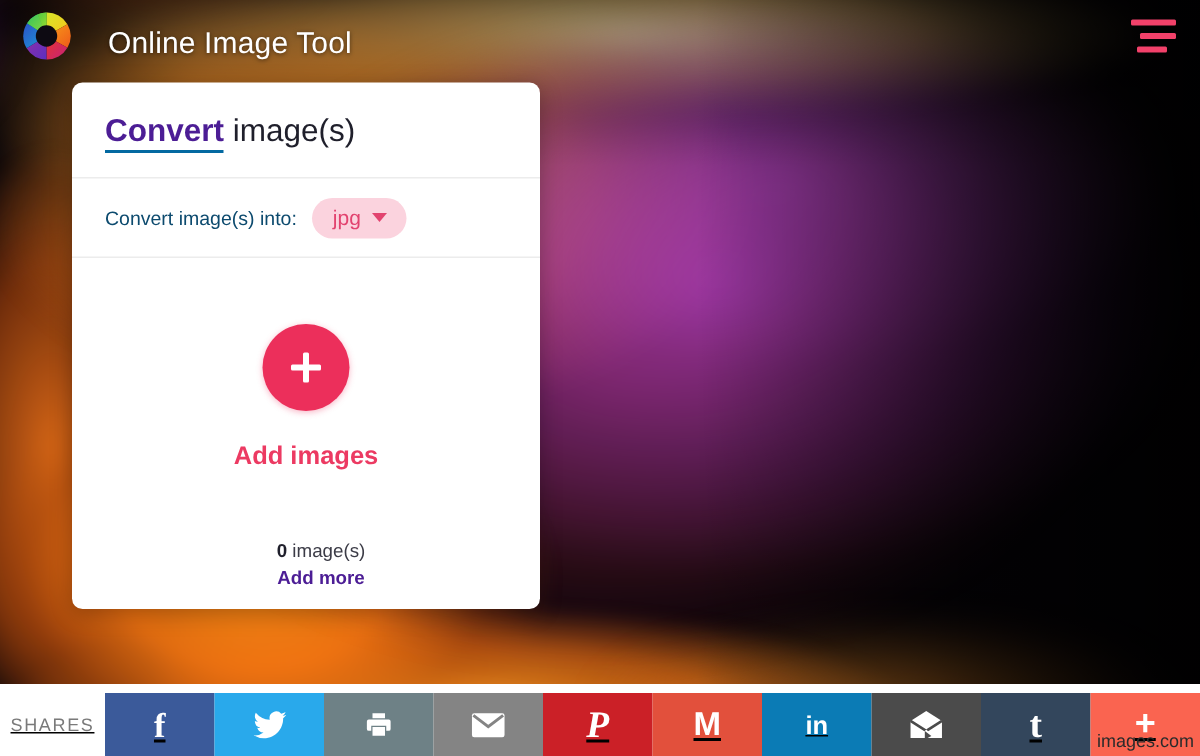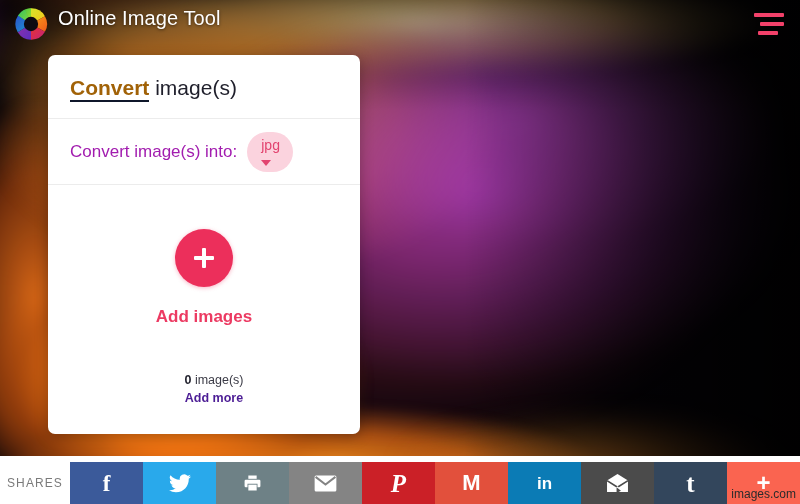--- a/index.html
+++ b/index.html
@@ -72,22 +72,22 @@
     top: 0; left: 0; right: 0;
     height: 48px;
     display: flex;
     align-items: center;
     padding: 0 16px 0 14px;
     box-sizing: border-box;
     z-index: 30;
   }
   .brand {
     display: flex;
-    align-items: flex-start;
-    gap: 10px;
+    align-items: flex-end;
+    gap: 24px;
   }
   .logo {
     width: 34px;
     height: 34px;
     flex: 0 0 auto;
     display: block;
   }
   .brand-title {
     color: #ffffff;
     font-size: 20px;
@@ -130,48 +130,48 @@
   .card-head {
     padding: 21px 22px 18px 22px;
     border-bottom: 1px solid #ececec;
   }
   .card-title {
     font-size: 21px;
     color: #1f1f2b;
     white-space: nowrap;
   }
   .card-title .accent {
-    color: #a16207;
+    color: #4c1d95;
     font-weight: bold;
-    border-bottom: 2px solid #0f172a;
+    border-bottom: 2px solid #0369a1;
     padding-bottom: 1px;
   }
   .convert-row {
     display: flex;
     align-items: center;
     gap: 10px;
     padding: 13px 22px 12px 22px;
     border-bottom: 1px solid #ececec;
   }
   .convert-label {
-    font-size: 17px;
-    color: #a21caf;
+    font-size: 13px;
+    color: #0c4a6e;
     white-space: nowrap;
   }
   .format-pill {
     display: inline-flex;
+    align-items: center;
     gap: 7px;
     background: #fbd3de;
     color: #e2436f;
     border-radius: 999px;
     padding: 5px 13px 6px 14px;
     font-size: 14px;
     cursor: pointer;
     user-select: none;
-    flex-direction: column;
   }
   .caret {
     width: 0; height: 0;
     border-left: 5px solid transparent;
     border-right: 5px solid transparent;
     border-top: 6px solid #e2436f;
     display: inline-block;
   }
   .drop-zone {
     padding: 44px 0 18px 0;
@@ -204,21 +204,21 @@
   .plus::before { left: 10px; top: 2px; width: 4px; height: 20px; }
   .plus::after  { top: 10px; left: 2px; height: 4px; width: 20px; }
   .add-label {
     margin-top: 20px;
     font-size: 17px;
     font-weight: bold;
     color: #ec3a62;
     cursor: pointer;
   }
   .card-foot {
-    padding: 26px 0 27px 0;
+    padding: 26px 0 12px 0;
     text-align: center;
     line-height: 1.45;
     margin-left: 20px;
   }
   .count-line {
     font-size: 12.5px;
     color: #3b3b46;
   }
   .count-line .num { font-weight: bold; color: #1f1f2b; }
   .add-more {
@@ -230,20 +230,21 @@
 
   
   .sharebar {
     position: absolute;
     left: 0; right: 0; bottom: 0;
     height: 42px;
     background: #ffffff;
     display: flex;
     align-items: stretch;
     z-index: 40;
+    text-decoration: underline;
   }
   .shares-label {
     width: 70px;
     flex: 0 0 70px;
     display: flex;
     align-items: center;
     justify-content: center;
     font-size: 12px;
     letter-spacing: 1.1px;
     color: #7a7a7a;

